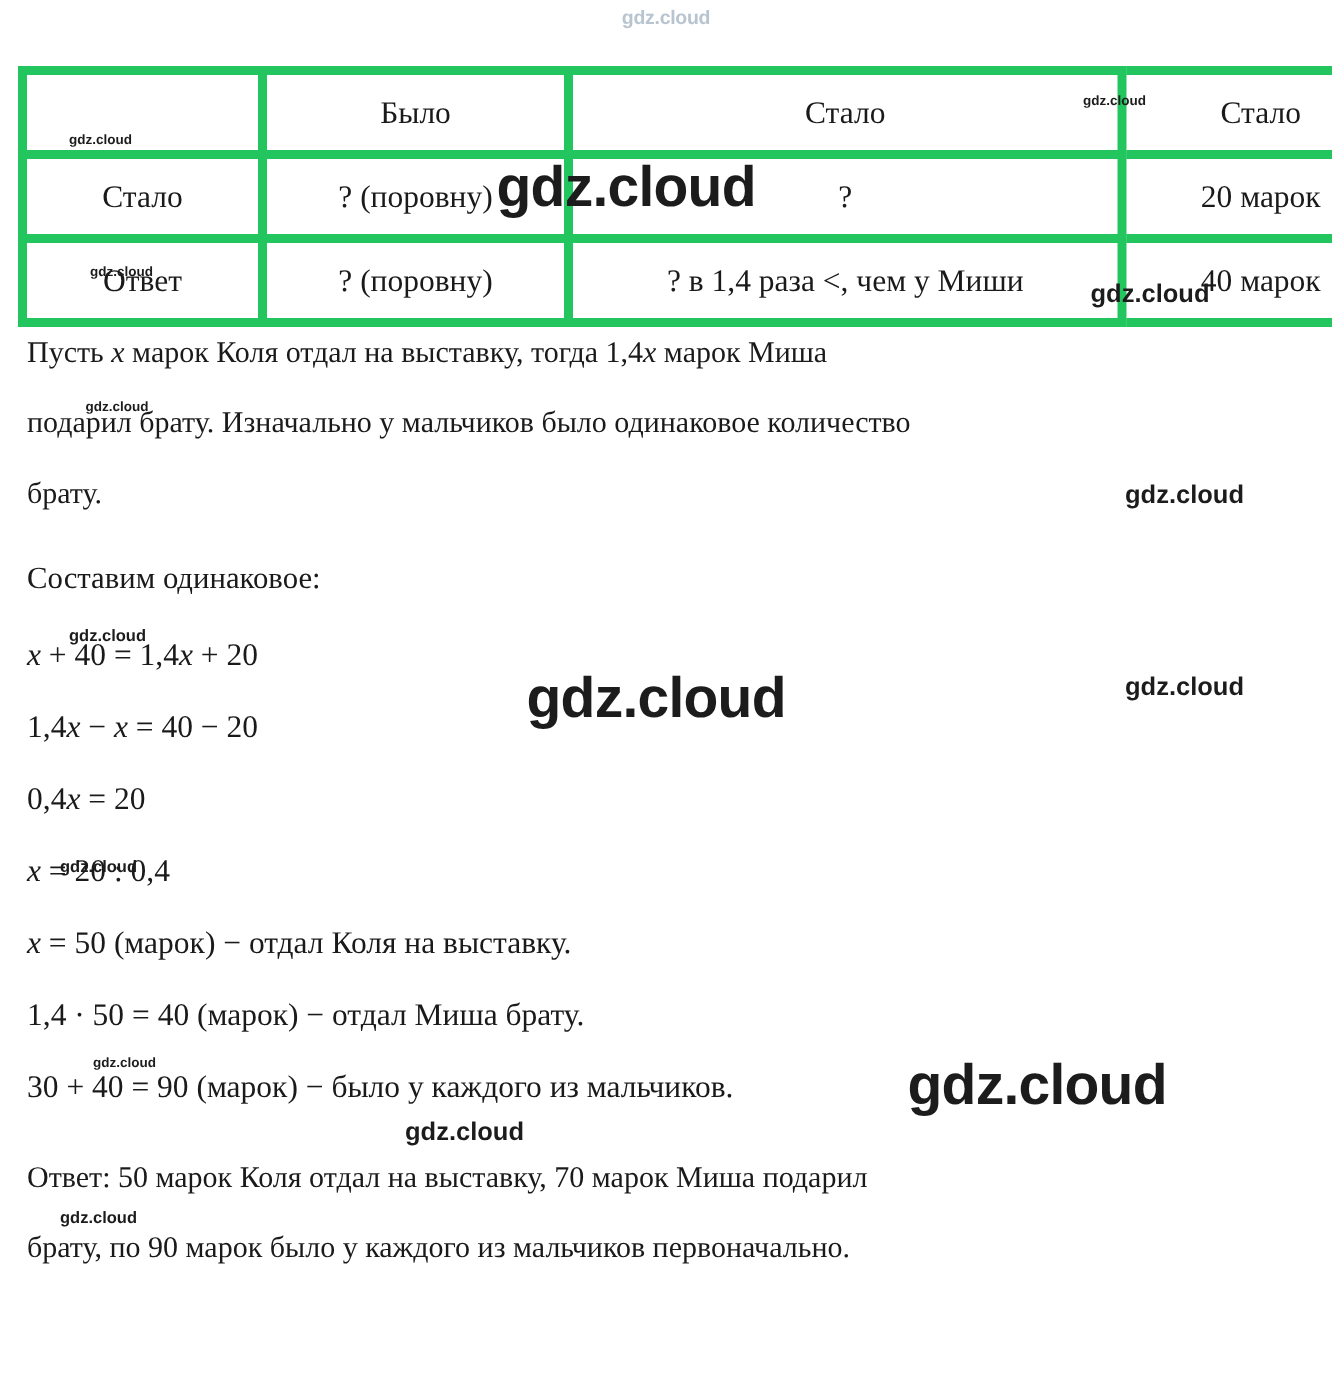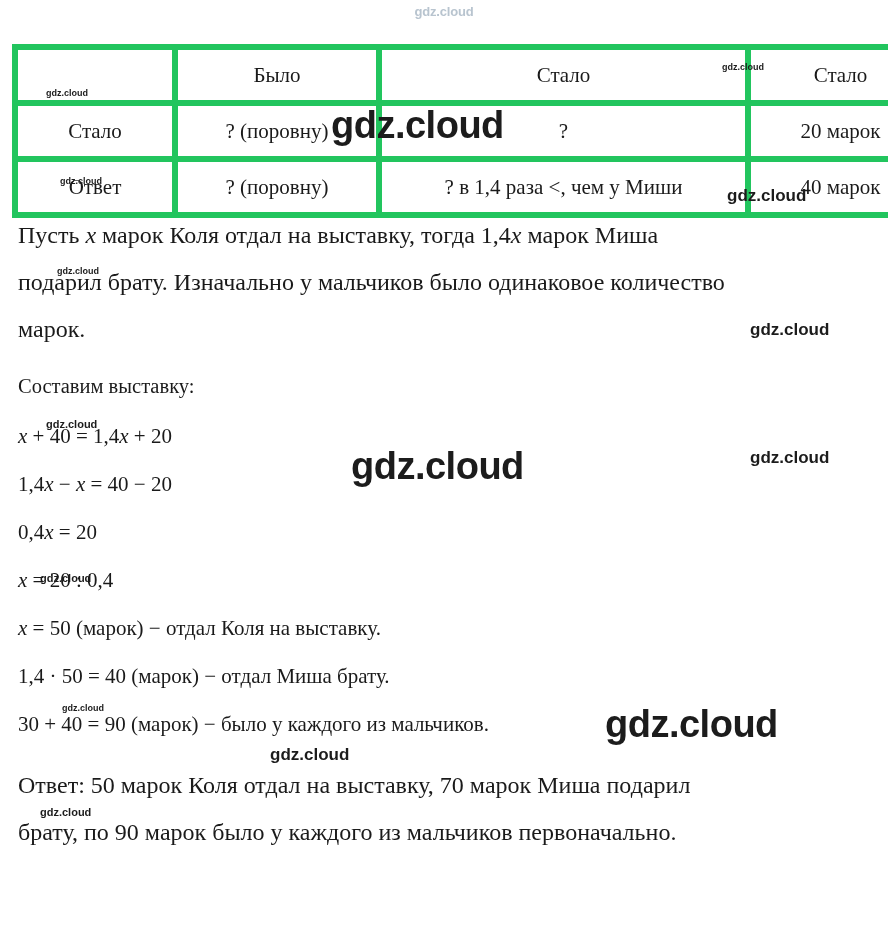--- a/index.html
+++ b/index.html
@@ -63,21 +63,21 @@
   .col-left  { width: 171px; }
 
   
   .lines {
     position: absolute;
     left: 18px;
     top: 212px;
     width: 860px;
   }
   .para {
-    font-size: 24px;
+    font-size: 20px;
     line-height: 47px;
     margin: 0;
   }
   .line {
     font-size: 20.5px;
     margin: 0;
     white-space: nowrap;
   }
   .gap-sm { height: 14px; }
   .gap-md { height: 22px; }
@@ -132,25 +132,25 @@
         <td>? в 1,4 раза &lt;, чем у Миши</td>
         <td>40 марок</td>
       </tr>
     </tbody>
       </table>
   </div>
 
   <div class="lines">
     <div class="para">Пусть <span class="mathvar">x</span> марок Коля отдал на выставку, тогда 1,4<span class="mathvar">x</span> марок Миша</div>
     <div class="para">подарил брату. Изначально у мальчиков было одинаковое количество</div>
-    <div class="para">марок.</div>
+    <div class="para">брату.</div>
 
     <div class="gap-md"></div>
 
-    <div class="line">Составим выставку:</div>
+    <div class="line">Составим одинаковое:</div>
 
     <div class="gap-sm"></div>
 
     <div class="eq"><span class="mathvar">x</span> + 40 = 1,4<span class="mathvar">x</span> + 20</div>
     <div class="eq">1,4<span class="mathvar">x</span> − <span class="mathvar">x</span> = 40 − 20</div>
     <div class="eq">0,4<span class="mathvar">x</span> = 20</div>
     <div class="eq"><span class="mathvar">x</span> = 20 : 0,4</div>
     <div class="eq"><span class="mathvar">x</span> = 50 (марок) − отдал Коля на выставку.</div>
     <div class="eq">1,4 · 50 = 40 (марок) − отдал Миша брату.</div>
     <div class="eq">30 + 40 = 90 (марок) − было у каждого из мальчиков.</div>

